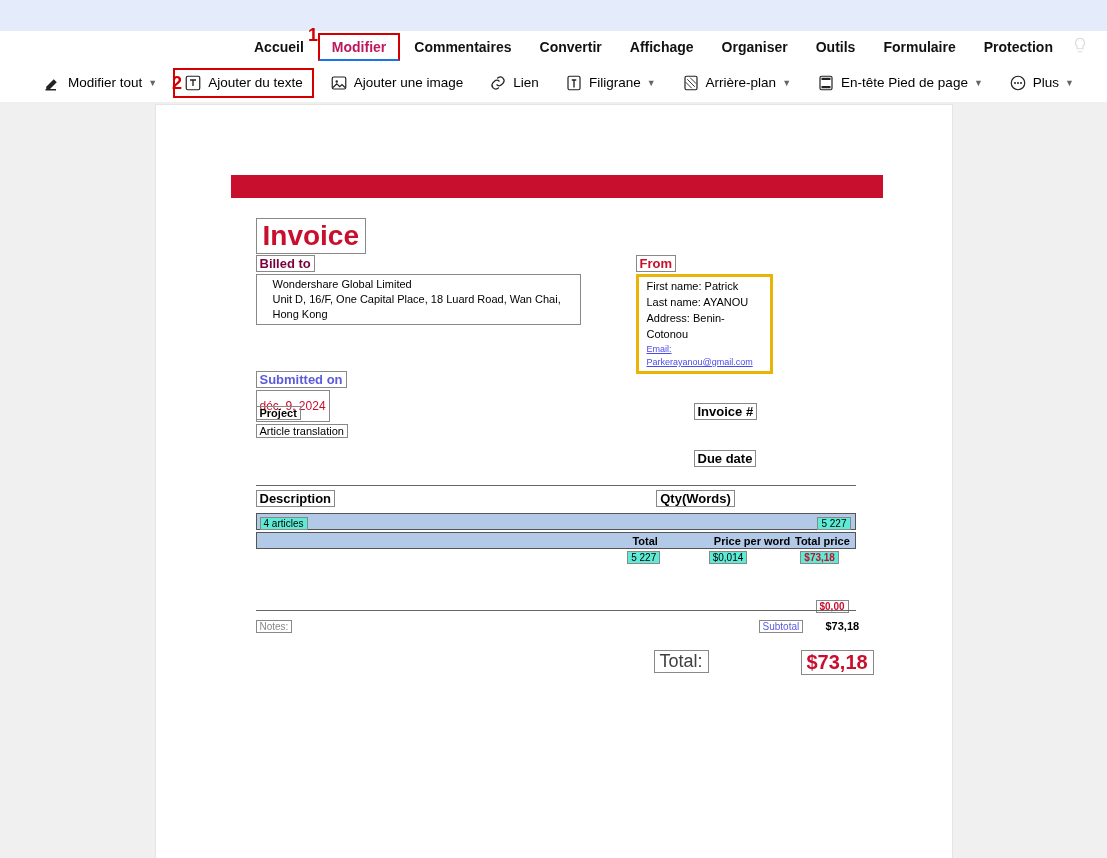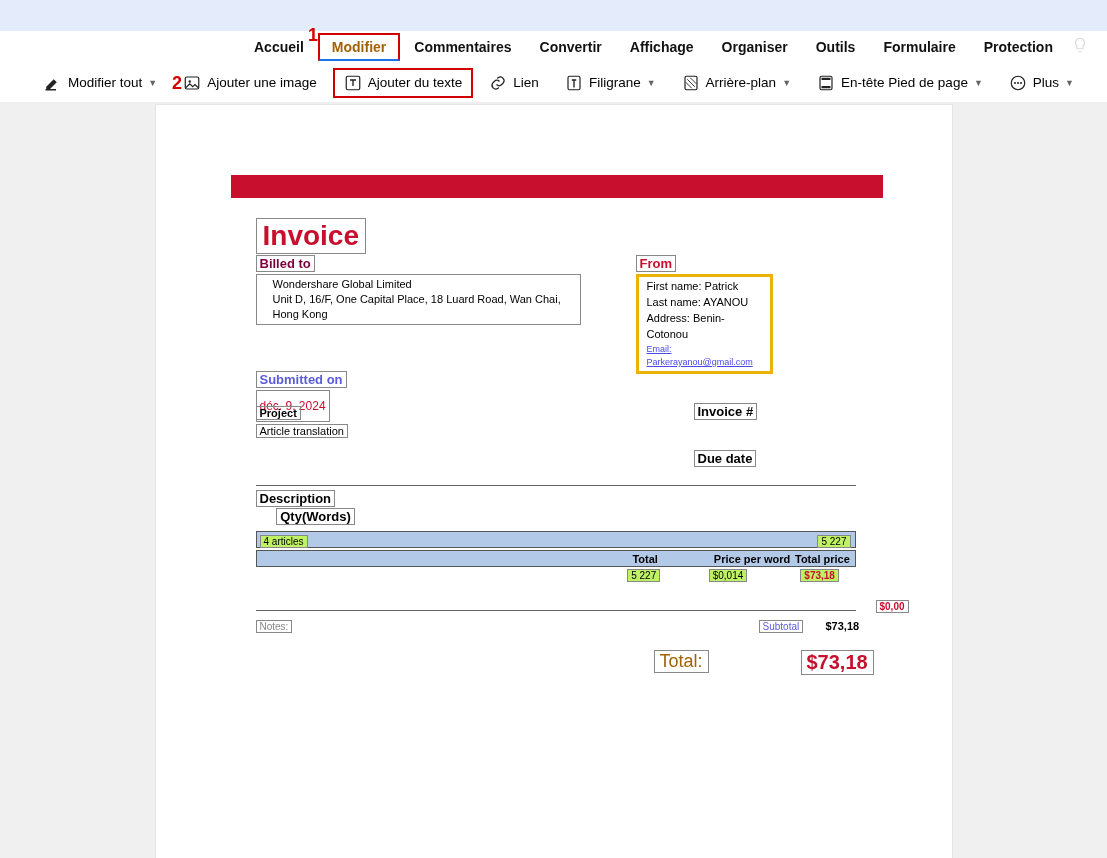--- a/index.html
+++ b/index.html
@@ -1,20 +1,20 @@
 <!DOCTYPE html>
 <html><head>
 <meta charset="utf-8">
 <style>
   * { box-sizing: border-box; margin: 0; padding: 0; }
   body { font-family: -apple-system, "Segoe UI", Arial, sans-serif; background: #f0f0f0; width: 1107px; height: 858px; overflow: hidden; }
   .topband { height: 31px; background: #e4ebfb; }
   .menubar { height: 32px; background: #fff; display: flex; align-items: center; padding-left: 240px; position: relative; }
   .menubar .tab { font-size: 14px; font-weight: 600; padding: 6px 14px; cursor: pointer; color: #111; }
-  .menubar .tab.active { color: #a16207; border: 2px solid #d40000; border-bottom: 2px solid #1a73e8; padding: 4px 12px; position: relative; }
+  .menubar .tab.active { color: #be185d; border: 2px solid #d40000; border-bottom: 2px solid #1a73e8; padding: 4px 12px; position: relative; }
   .menubar .marker1 { position: absolute; left: 308px; top: -6px; color: #d40000; font-weight: 700; font-size: 18px; }
   .bulb-icon { margin-left: auto; margin-right: 18px; opacity: .4; }
   .toolbar { height: 40px; background: #fff; display: flex; align-items: center; gap: 6px; padding-left: 34px; border-bottom: 1px solid #eee; position: relative; }
   .toolbar .marker2 { position: absolute; left: 172px; top: 10px; color: #d40000; font-weight: 700; font-size: 18px; }
   .tbtn { display: flex; align-items: center; gap: 6px; font-size: 13.5px; padding: 5px 10px; cursor: pointer; }
   .tbtn.highlight { border: 2px solid #d40000; padding: 4px 9px; }
   .tbtn .chev { font-size: 9px; opacity: .6; }
   .ico { width: 18px; height: 18px; display: inline-block; }
   .workspace { background: #f0f0f0; padding-top: 2px; }
   .page { width: 796px; margin: 0 auto; background: #fff; min-height: 755px; position: relative; box-shadow: 0 0 0 1px #e5e5e5; }
@@ -30,41 +30,41 @@
   .subm { position: absolute; left: 100px; top: 265px; }
   .subm .hdr { font-weight: 700; color: #5b5bdc; font-size: 13px; border: 1px solid #888; padding: 0 3px; display: inline-block; }
   .subm .date { font-size: 12px; color: #c8102e; border: 1px solid #888; padding: 8px 3px; display: inline-block; margin-top: 2px; }
   .proj { position: absolute; left: 100px; top: 298px; }
   .proj .hdr { font-weight: 700; font-size: 11px; border: 1px solid #888; padding: 0 3px; display: inline-block; }
   .proj .val { font-size: 11px; border: 1px solid #888; padding: 0 3px; display: inline-block; margin-top: 2px; }
   .invno { position: absolute; left: 538px; top: 298px; font-weight: 700; font-size: 13px; border: 1px solid #888; padding: 0 3px; text-align: center; }
   .due { position: absolute; left: 538px; top: 345px; font-weight: 700; font-size: 13px; border: 1px solid #888; padding: 0 3px; }
   .tableblk { position: absolute; left: 100px; top: 380px; width: 600px; }
   .tblhr { border-top: 1px solid #666; margin-bottom: 3px; }
-  .throw { display: flex; flex-direction: column; }
+  .throw { display: flex; }
   .throw .c1 { width: 380px; }
   .throw .c2 { width: 120px; text-align: center; }
   .th { font-weight: 700; font-size: 13px; border: 1px solid #888; padding: 0 3px; display: inline-block; }
   .irow { display: flex; background: #b3c9e8; border: 1px solid #555; margin-top: 6px; height: 17px; align-items: center; }
   .irow .c1 { width: 380px; padding-left: 3px; }
   .irow .c2 { width: 60px; text-align: right; padding-right: 4px; }
-  .smbox { font-size: 10px; border: 1px solid #888; padding: 0 3px; display: inline-block; background: #bef264; }
+  .smbox { font-size: 10px; border: 1px solid #888; padding: 0 3px; display: inline-block; background: #5eead4; }
   .hdrrow { display: flex; background: #b3c9e8; border: 1px solid #555; margin-top: 2px; height: 17px; align-items: center; font-weight: 700; font-size: 11px; }
   .hdrrow .h1 { width: 380px; }
   .hdrrow .h2 { width: 140px; text-align: right; }
   .hdrrow .h3 { width: 80px; text-align: center; }
   .trow { display: flex; margin-top: 2px; font-size: 10px; }
   .trow .t0 { width: 380px; }
   .trow .t2 { width: 140px; text-align: center; }
   .trow .t3 { width: 90px; text-align: center; }
-  .zero { position: absolute; left: 720px; top: 495px; font-size: 10px; border: 1px solid #888; padding: 0 3px; color: #c8102e; font-weight: 700; }
+  .zero { position: absolute; left: 660px; top: 495px; font-size: 10px; border: 1px solid #888; padding: 0 3px; color: #c8102e; font-weight: 700; }
   .notes { position: absolute; left: 100px; top: 515px; font-size: 10px; border: 1px solid #888; padding: 0 3px; color: #888; }
   .subt { position: absolute; left: 603px; top: 515px; font-size: 10px; border: 1px solid #888; padding: 0 3px; color: #5b5bdc; }
   .subtv { position: absolute; left: 670px; top: 515px; font-size: 11px; font-weight: 700; }
-  .totlbl { position: absolute; left: 498px; top: 545px; font-size: 18px; border: 1px solid #888; padding: 0 5px; color: #a16207; }
+  .totlbl { position: absolute; left: 498px; top: 545px; font-size: 18px; border: 1px solid #888; padding: 0 5px; color: #404040; }
   .totval { position: absolute; left: 645px; top: 545px; font-size: 20px; font-weight: 700; color: #c8102e; border: 1px solid #888; padding: 0 5px; }
   .hr2 { position: absolute; left: 100px; top: 505px; width: 600px; border-top: 1px solid #666; }
 </style>
 </head>
 <body>
 
 <div class="topband"></div>
 
 <div class="menubar">
   <span class="marker1">1</span>
@@ -87,34 +87,34 @@
 <div class="toolbar">
   <span class="marker2">2</span>
   <div class="tbtn">
     <svg class="ico" viewBox="0 0 24 24">
         <path d="M3 17l10-10 4 4-10 10H3v-4z" fill="#222"></path>
         <path d="M2 21h14" stroke="#222" stroke-width="2"></path>
       </svg>
     <span>Modifier tout</span>
     <span class="chev">▼</span>
   </div>
+  <div class="tbtn highlight">
+    <svg class="ico" viewBox="0 0 24 24">
+        <rect x="3" y="3" width="18" height="18" rx="2" fill="none" stroke="#222" stroke-width="1.6"></rect>
+        <path d="M8 8h8M12 8v8" stroke="#222" stroke-width="1.8"></path>
+      </svg>
+    <span>Ajouter du texte</span>
+  </div>
   <div class="tbtn">
     <svg class="ico" viewBox="0 0 24 24">
         <rect x="3" y="4" width="18" height="16" rx="2" fill="none" stroke="#222" stroke-width="1.6"></rect>
         <circle cx="9" cy="10" r="1.6" fill="#222"></circle>
         <path d="M4 18l5-5 4 4 3-3 4 4" stroke="#222" stroke-width="1.6" fill="none"></path>
       </svg>
     <span>Ajouter une image</span>
-  </div>
-  <div class="tbtn highlight">
-    <svg class="ico" viewBox="0 0 24 24">
-        <rect x="3" y="3" width="18" height="18" rx="2" fill="none" stroke="#222" stroke-width="1.6"></rect>
-        <path d="M8 8h8M12 8v8" stroke="#222" stroke-width="1.8"></path>
-      </svg>
-    <span>Ajouter du texte</span>
   </div>
   <div class="tbtn">
     <svg class="ico" viewBox="0 0 24 24">
         <path d="M10 14a5 5 0 0 0 7 0l2-2a5 5 0 0 0-7-7l-1 1M14 10a5 5 0 0 0-7 0l-2 2a5 5 0 0 0 7 7l1-1" stroke="#222" stroke-width="1.6" fill="none"></path>
       </svg>
     <span>Lien</span>
   </div>
   <div class="tbtn">
     <svg class="ico" viewBox="0 0 24 24">
         <rect x="4" y="3" width="16" height="18" rx="2" fill="none" stroke="#222" stroke-width="1.6"></rect>

